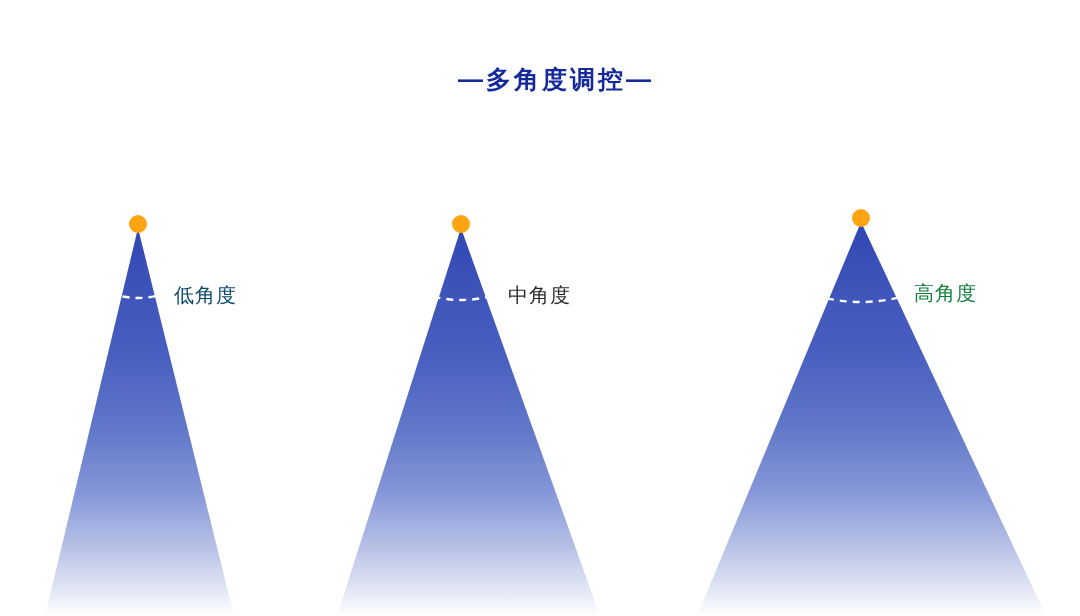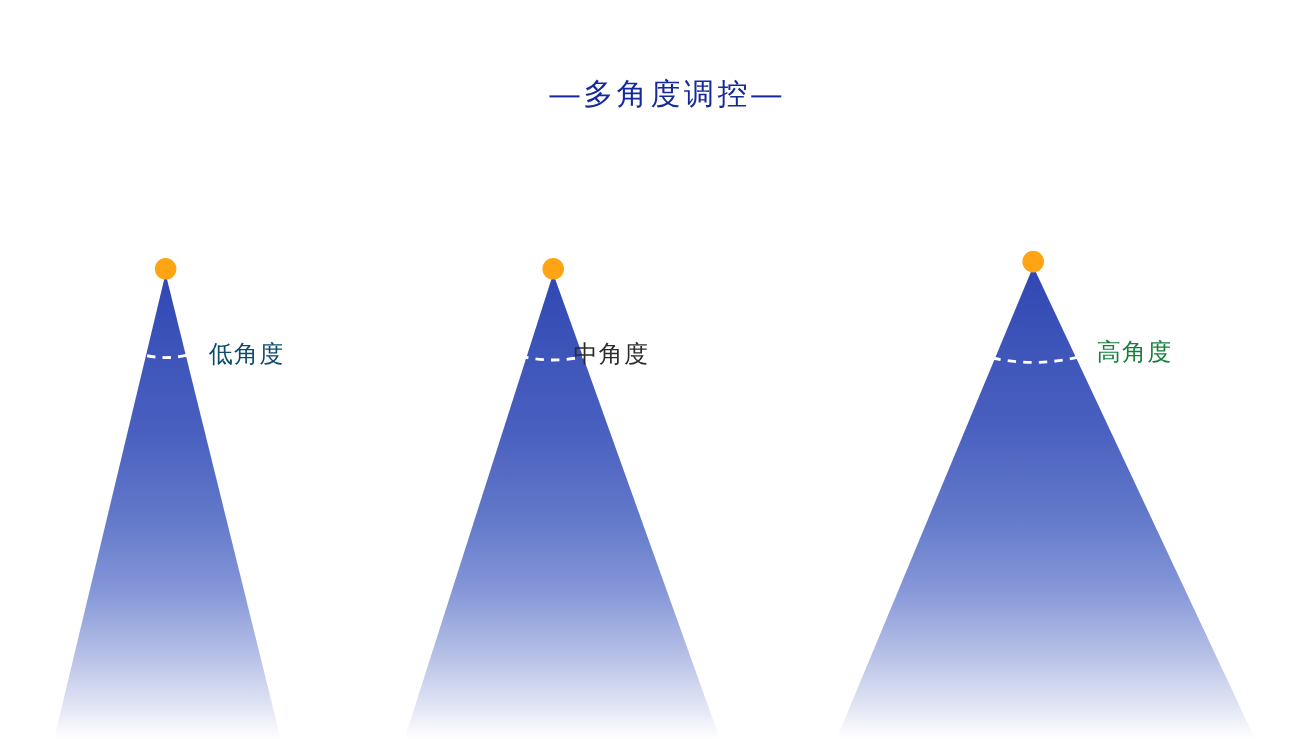--- a/index.html
+++ b/index.html
@@ -31,21 +31,21 @@
     font-size: 46px;
     font-weight: 700;
     letter-spacing: 2px;
     line-height: 1.12;
     color: #15299b;
     margin: 0;
     font-family: "Liberation Sans", "DejaVu Sans", sans-serif;
   }
   #sub-title {
     font-size: 25px;
-    font-weight: 400;
+    font-weight: 700;
     letter-spacing: 3px;
     line-height: 1.2;
     color: #15299b;
     margin: 10px 0 16px 0;
     font-family: "Liberation Sans", "DejaVu Sans", sans-serif;
     padding-left: 32px;
   }
 
   
   #cones-layer {
@@ -65,21 +65,21 @@
   .cone-label {
     position: absolute;
     font-size: 20px;
     font-weight: 500;
     color: #2b2b2b;
     letter-spacing: 1px;
     white-space: nowrap;
     font-family: "Liberation Sans", "DejaVu Sans", sans-serif;
   }
   #label-low  { left: 174px; top: 282px; }
-  #label-mid  { left: 478px; top: 282px; }
+  #label-mid  { left: 508px; top: 282px; }
   #label-high { left: 914px; top: 280px; }
 </style>
 </head>
 <body>
 
 <div id="stage" style="background: rgb(255, 255, 255);">
 
   <div id="title-block">
     <div id="sub-title" style="color: rgb(21, 41, 155);">—多角度调控—</div>
   </div>

